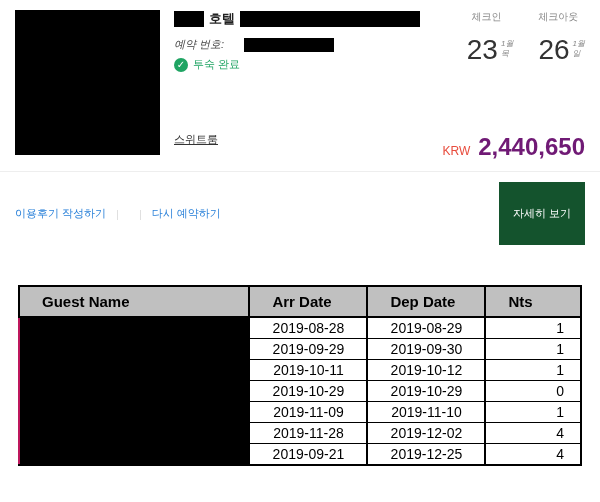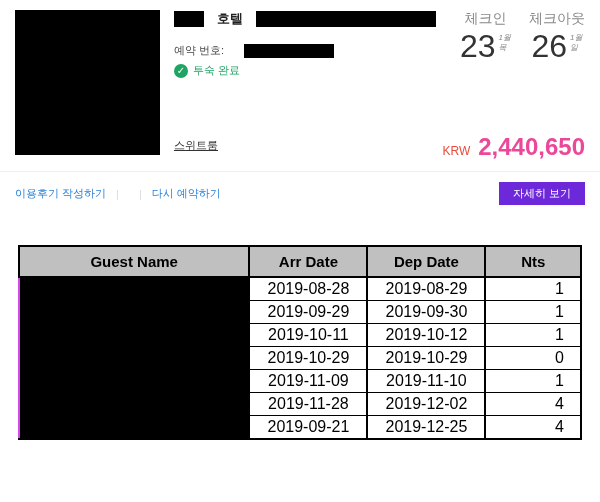--- a/index.html
+++ b/index.html
@@ -1,52 +1,52 @@
 <!DOCTYPE html>
 <html><head>
   <meta charset="utf-8">
   <style>
     * { margin: 0; padding: 0; box-sizing: border-box; }
     body { font-family: -apple-system, "Malgun Gothic", sans-serif; background: #fff; width: 600px; }
     
     .booking-card { padding: 10px 15px 0; display: flex; gap: 14px; }
     .thumb { width: 145px; height: 145px; background: #000; flex-shrink: 0; }
     .details { flex: 1; display: flex; flex-direction: column; }
-    .title-row { display: flex; align-items: center; gap: 13px; }
+    .title-row { display: flex; align-items: center; gap: 5px; }
     .redact-sm { display: inline-block; background: #000; height: 16px; }
     .hotel-line .r1 { width: 30px; }
     .hotel-line .r2 { width: 180px; }
     .hotel-text { font-size: 13px; font-weight: 600; color: #222; }
-    .res-line { margin-top: 15px; display: flex; align-items: center; gap: 20px; font-size: 11px; color: #444; }
+    .res-line { margin-top: 9px; display: flex; align-items: center; gap: 20px; font-size: 11px; color: #444; font-style: italic; }
     .res-line .r3 { width: 90px; height: 14px; }
     .status-row { margin-top: 5px; display: flex; align-items: center; gap: 5px; }
     .check-icon { width: 14px; height: 14px; border-radius: 50%; background: #1fa463; color: #fff; display: flex; align-items: center; justify-content: center; font-size: 10px; }
     .status-text { font-size: 11px; color: #1fa463; font-weight: 500; }
     .room-type { margin-top: 60px; font-size: 11px; color: #333; font-weight: 500; text-decoration: underline; }
     
     .dates { display: flex; gap: 18px; }
     .date-col { text-align: center; }
-    .date-label { font-size: 14px; color: #888; margin-bottom: 2px; }
+    .date-label { font-size: 10px; color: #888; margin-bottom: 12px; }
     .date-main { display: flex; align-items: flex-start; gap: 3px; justify-content: center; }
-    .date-big { font-size: 32px; font-weight: 300; color: #333; line-height: 1; }
+    .date-big { font-size: 28px; font-weight: 300; color: #333; line-height: 1; margin-left: 7px; }
     .date-side { font-size: 8px; color: #888; line-height: 1.2; padding-top: 3px; text-align: left; font-style: italic; }
     
     .price-row { padding: 0 15px 10px; display: flex; justify-content: flex-end; align-items: baseline; gap: 8px; margin-top: -22px; }
     .currency { font-size: 12px; color: #e84c3d; font-weight: 400; }
-    .amount { font-size: 24px; color: #ec4899; font-weight: 600; }
+    .amount { font-size: 24px; color: #701a75; font-weight: 600; }
     
     .actions { border-top: 1px solid #eee; padding: 10px 15px; display: flex; align-items: center; }
     .action-link { font-size: 11px; color: #2980d9; cursor: pointer; }
     .action-sep { color: #ddd; margin: 0 10px; font-size: 11px; }
-    .detail-btn { margin-left: auto; background: #6d28d9; color: #fff; font-size: 11px; padding: 4px 14px; border: none; cursor: pointer; }
+    .detail-btn { margin-left: auto; background: #14532d; color: #fff; font-size: 11px; padding: 24px 14px; border: none; cursor: pointer; }
     
     .table-wrap { padding: 30px 18px 10px; }
     table { width: 100%; border-collapse: collapse; }
-    th { background: #c0c0c0; font-size: 15px; font-weight: 700; padding: 6px 16px; border: 2px solid #000; text-align: center; }
-    td { font-size: 16px; padding: 2px 8px; border-left: 2px solid #d946ef; border-right: 2px solid #000; border-bottom: 1px solid #000; text-align: center; }
+    th { background: #c0c0c0; font-size: 15px; font-weight: 700; padding: 6px 22px; border: 2px solid #000; text-align: left; }
+    td { font-size: 14px; padding: 2px 8px; border-left: 2px solid #be185d; border-right: 2px solid #000; border-bottom: 1px solid #000; text-align: center; }
     td.name-cell { background: #000; }
     td.nts { text-align: right; padding-right: 16px; }
     tr.last td { border-bottom: 2px solid #000; }
     col.c-name { width: 41%; }
     col.c-arr { width: 21%; }
     col.c-dep { width: 21%; }
     col.c-nts { width: 17%; }
   </style>
 </head>
 <body>

